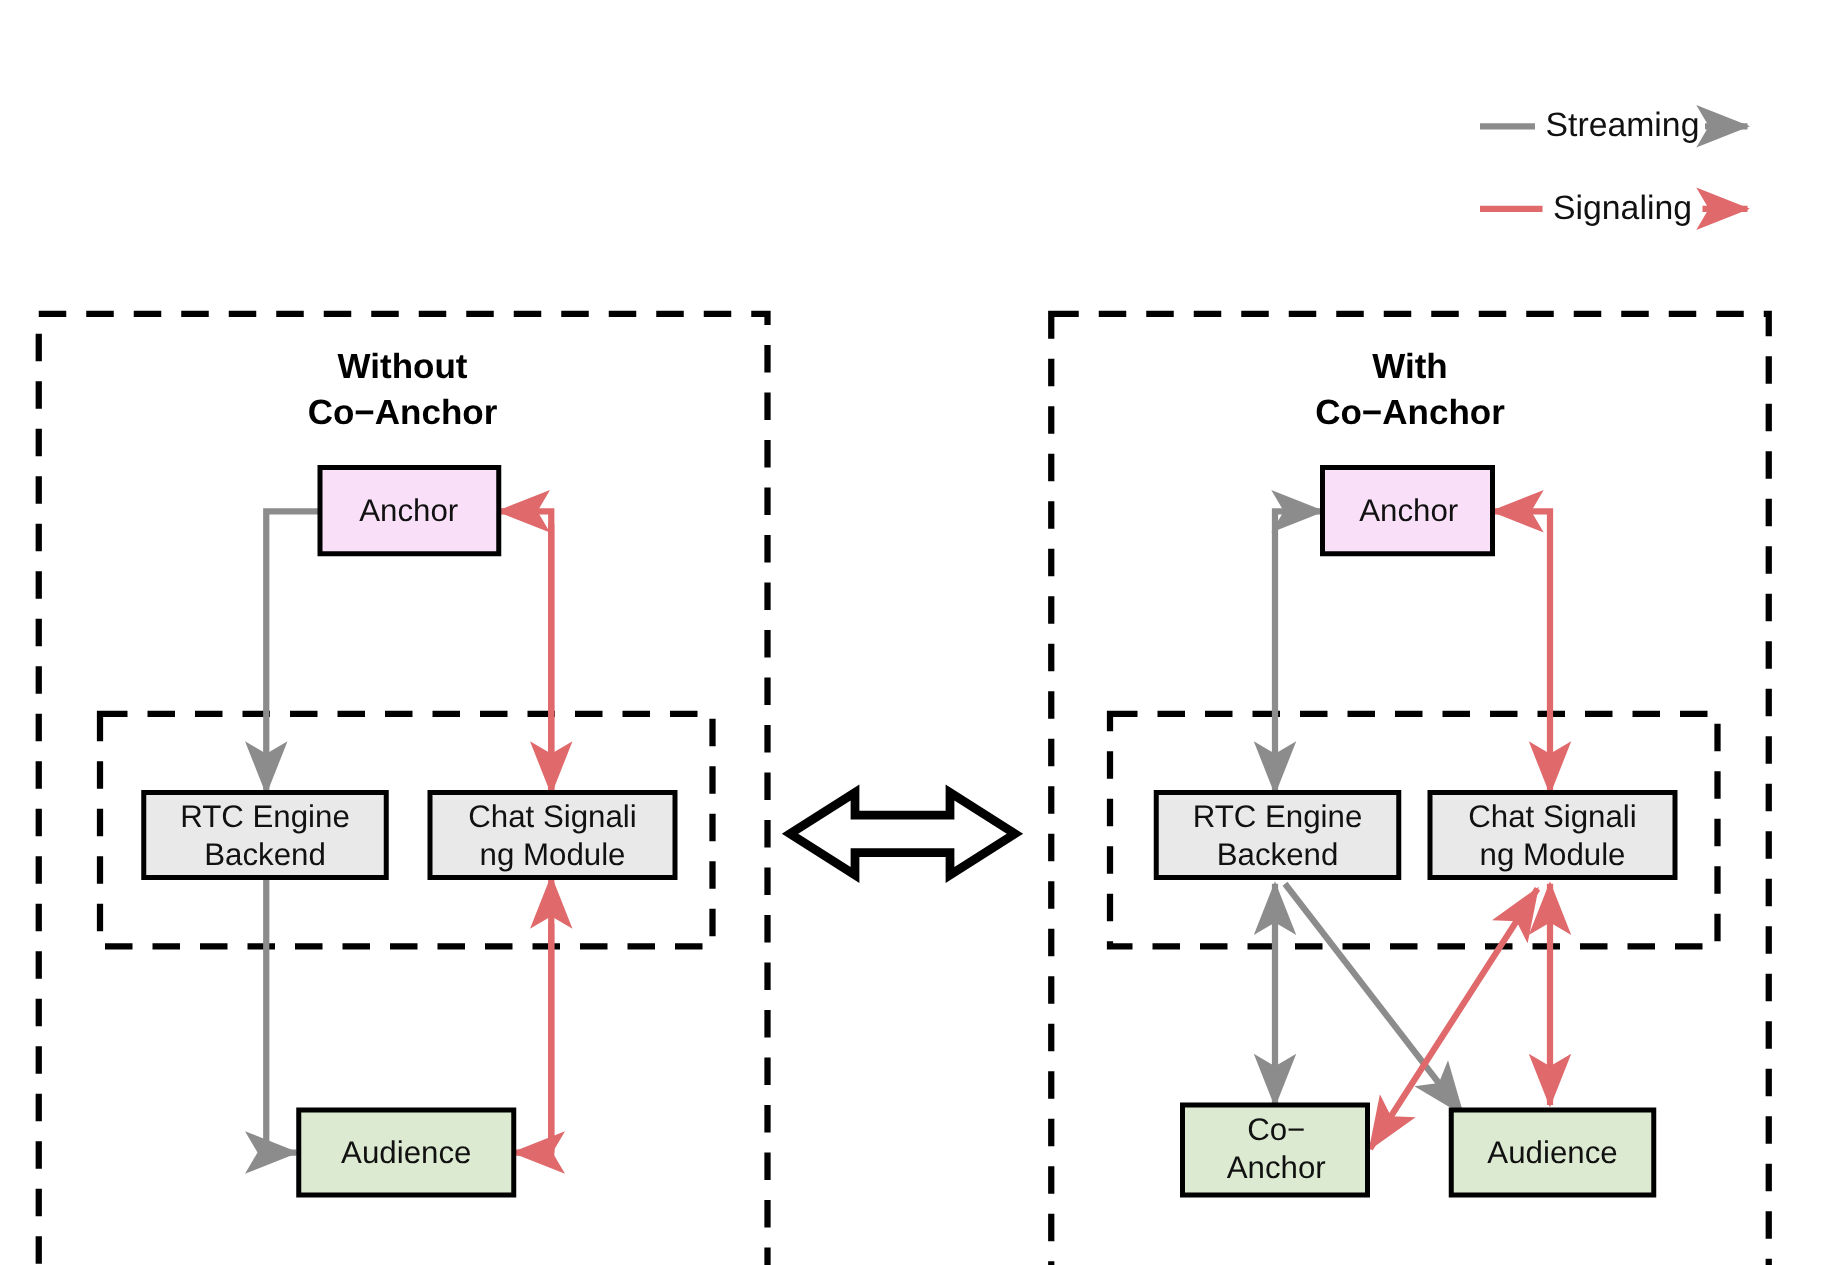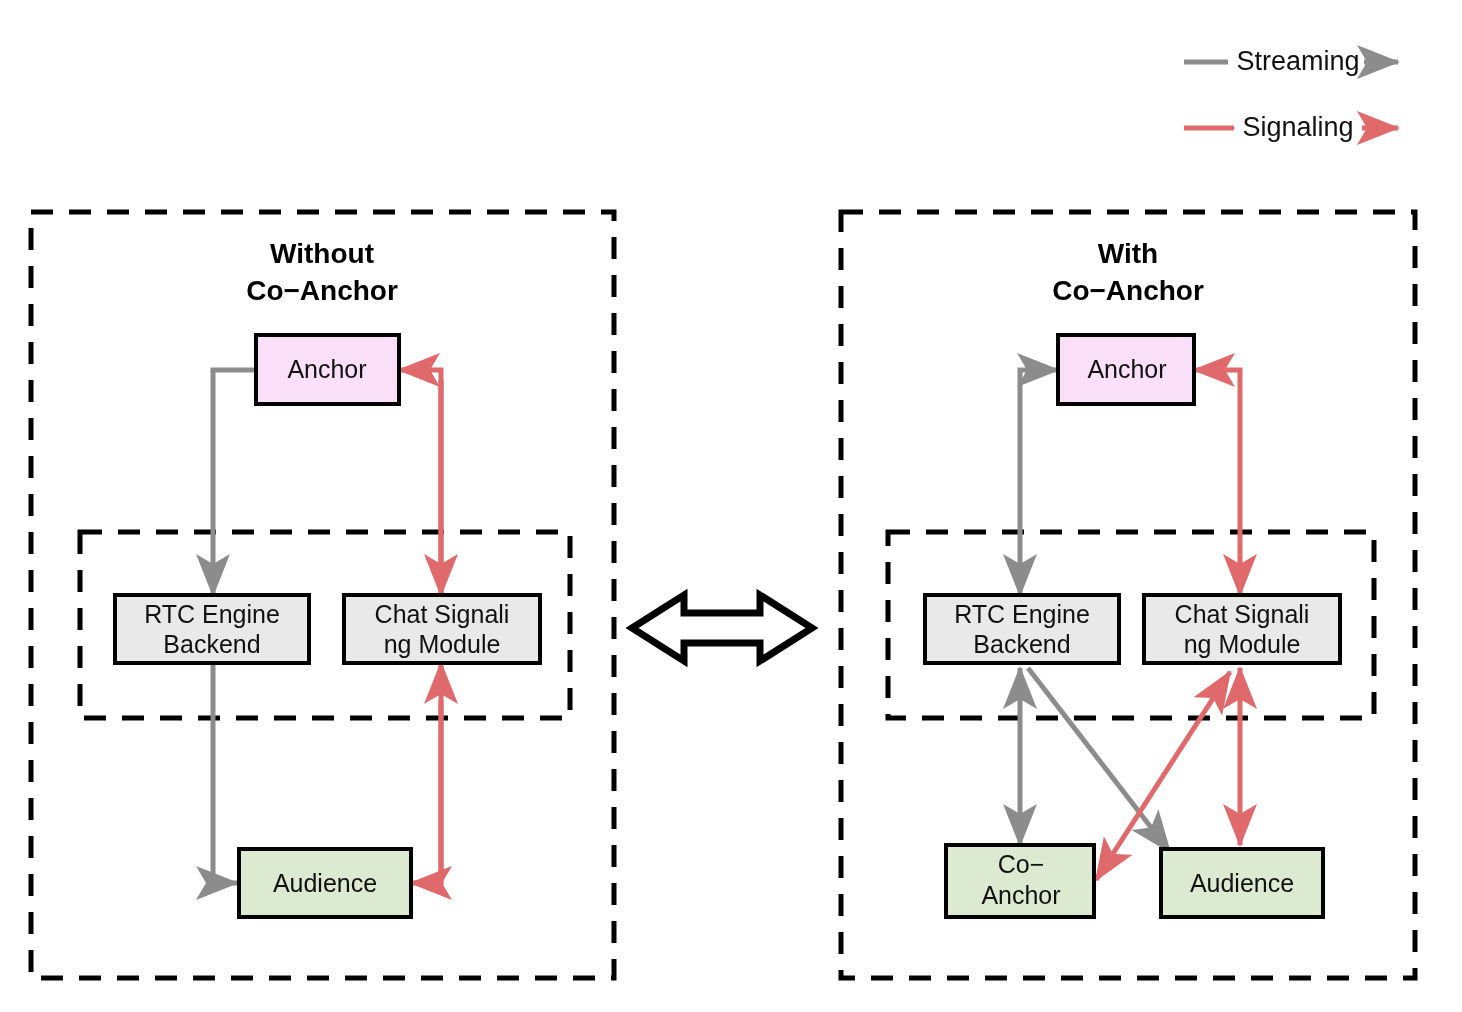--- a/index.html
+++ b/index.html
@@ -1,18 +1,18 @@
 <!DOCTYPE html>
 <html><head>
 <meta charset="utf-8">
 <style>
   html,body{margin:0;padding:0;background:#ffffff;}
   body{width:1462px;height:1012px;overflow:hidden;
        font-family:"Liberation Sans","DejaVu Sans",sans-serif;}
-  #stage{position:relative;width:1462px;height:856px;}
+  #stage{position:relative;width:1462px;height:856px;margin-top:39px;}
   svg#diagram{position:absolute;left:0;top:0;width:1462px;height:1012px;}
   .node-label{font-family:"Liberation Sans","DejaVu Sans",sans-serif;
               font-size:25px;fill:#111111;text-anchor:middle;dominant-baseline:middle;}
   .panel-title{font-family:"Liberation Sans","DejaVu Sans",sans-serif;
                font-size:28px;font-weight:bold;fill:#000000;text-anchor:middle;}
   .legend-label{font-family:"Liberation Sans","DejaVu Sans",sans-serif;
                 font-size:27px;fill:#111111;text-anchor:middle;dominant-baseline:middle;}
   .nodebox{stroke:#000000;stroke-width:4;}
   .dashbox{fill:none;stroke:#000000;stroke-width:5;stroke-dasharray:22 16;}
 </style>

